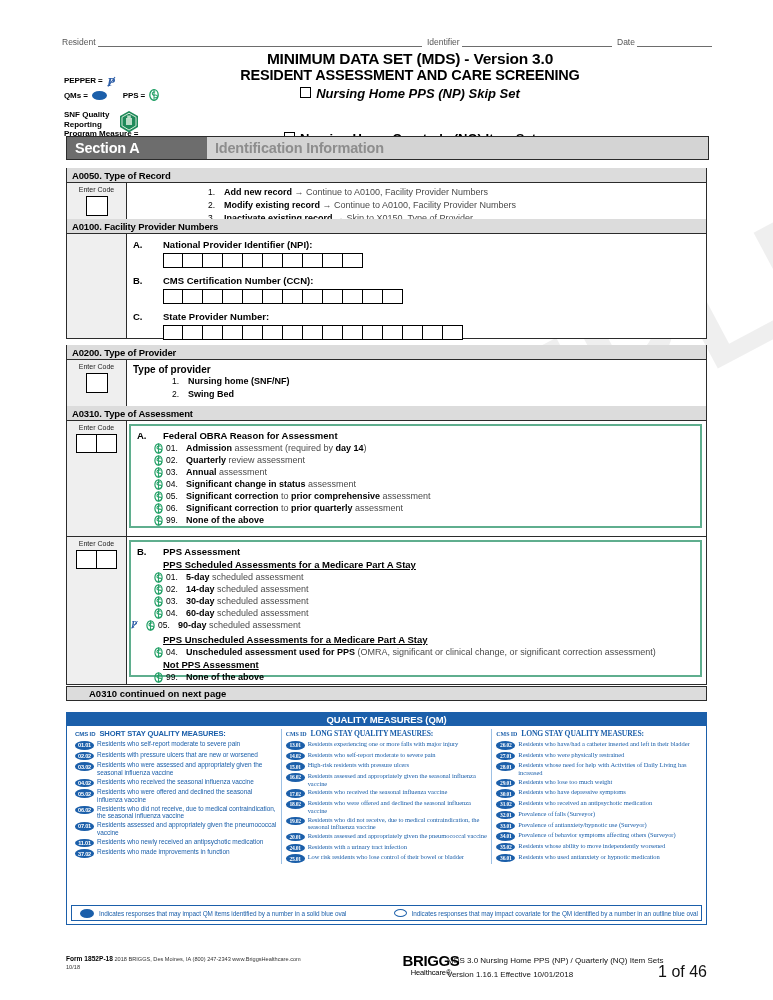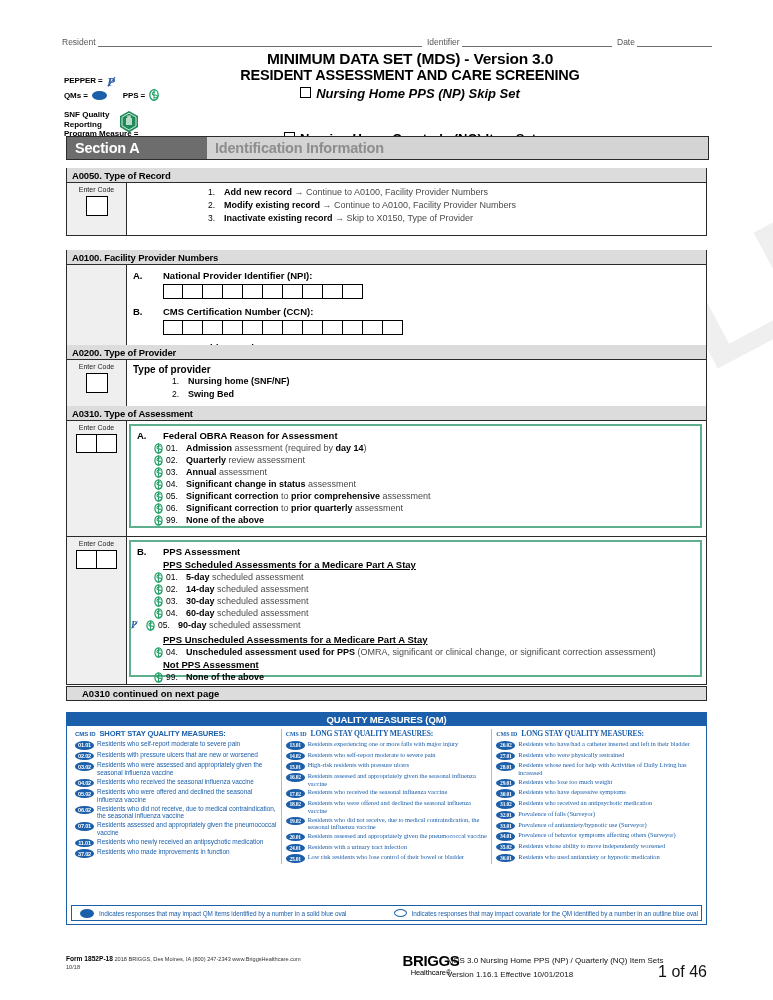--- a/index.html
+++ b/index.html
@@ -83,21 +83,21 @@
   .gp-head{display:flex;font-size:9.5px;font-weight:700;line-height:12px;}
   .gp-head .ab{width:26px;flex:none;}
   .uline{text-decoration:underline;font-weight:700;font-size:9.5px;line-height:13px;display:block;margin-left:26px;}
   .optline{display:flex;align-items:flex-start;font-size:9px;line-height:12px;margin-left:6px;}
   .optline .ic{width:20px;flex:none;display:flex;align-items:center;justify-content:flex-end;padding-right:3px;padding-top:1px;}
   .optline .nm{width:20px;flex:none;font-size:8.5px;}
   .optline .tx{flex:1;}
   .pep-inline{width:10px;display:inline-block;}
 
   .contbar{position:absolute;left:66px;width:641px;height:15px;background:#dcdcdc;border:1px solid #2b2b2b;
-     display:flex;align-items:center;padding-left:15px;font-size:9.5px;font-weight:700;box-sizing:border-box;}
+     display:flex;align-items:center;padding-left:22px;font-size:9.5px;font-weight:700;box-sizing:border-box;}
 
   
   .qmbox{position:absolute;left:66px;top:712px;width:641px;height:213px;border:1.4px solid #1b5faa;box-sizing:border-box;background:#fff;}
   .qmtitle{height:13px;background:#1b5faa;color:#fff;font-size:9.5px;font-weight:700;display:flex;
      align-items:center;justify-content:center;letter-spacing:-.1px;}
   .qmcols{display:flex;padding:3px 4px 0 4px;box-sizing:border-box;}
   .qmcol{flex:1;padding:0 4px;box-sizing:border-box;}
   .qmcol+.qmcol{border-left:1px solid #9dc0e4;font-family:Liberation Serif, serif;}
   .qmhdr{display:flex;align-items:baseline;color:#1b5faa;font-weight:700;margin-bottom:2px;}
   .qmhdr .cid{font-size:6px;letter-spacing:-.1px;margin-right:4px;}
@@ -216,21 +216,21 @@
           <span class="tx"><b class="bd">Modify existing record</b><span class="gr"> → Continue to A0100, Facility Provider Numbers</span></span>
         </div>
         <div class="numline">
           <span class="n">3.</span>
           <span class="tx"><b class="bd">Inactivate existing record</b><span class="gr"> → Skip to X0150, Type of Provider</span></span>
         </div>
       </div>
     </div>
   </div>
 
-  <div class="itembox" style="top:250px;">
+  <div class="itembox" style="top:219px;">
     <div class="ihdr">A0100. Facility Provider Numbers</div>
     <div class="ibody" style="height:104px;">
       <div class="codecol" style="background:#efefef;"></div>
       <div class="maincol" style="padding-top:5px;">
 
         <div class="abcrow">
           <span class="ab">A.</span>
           <span class="lb">National Provider Identifier (NPI):</span>
         </div>
         <div class="boxrow">

